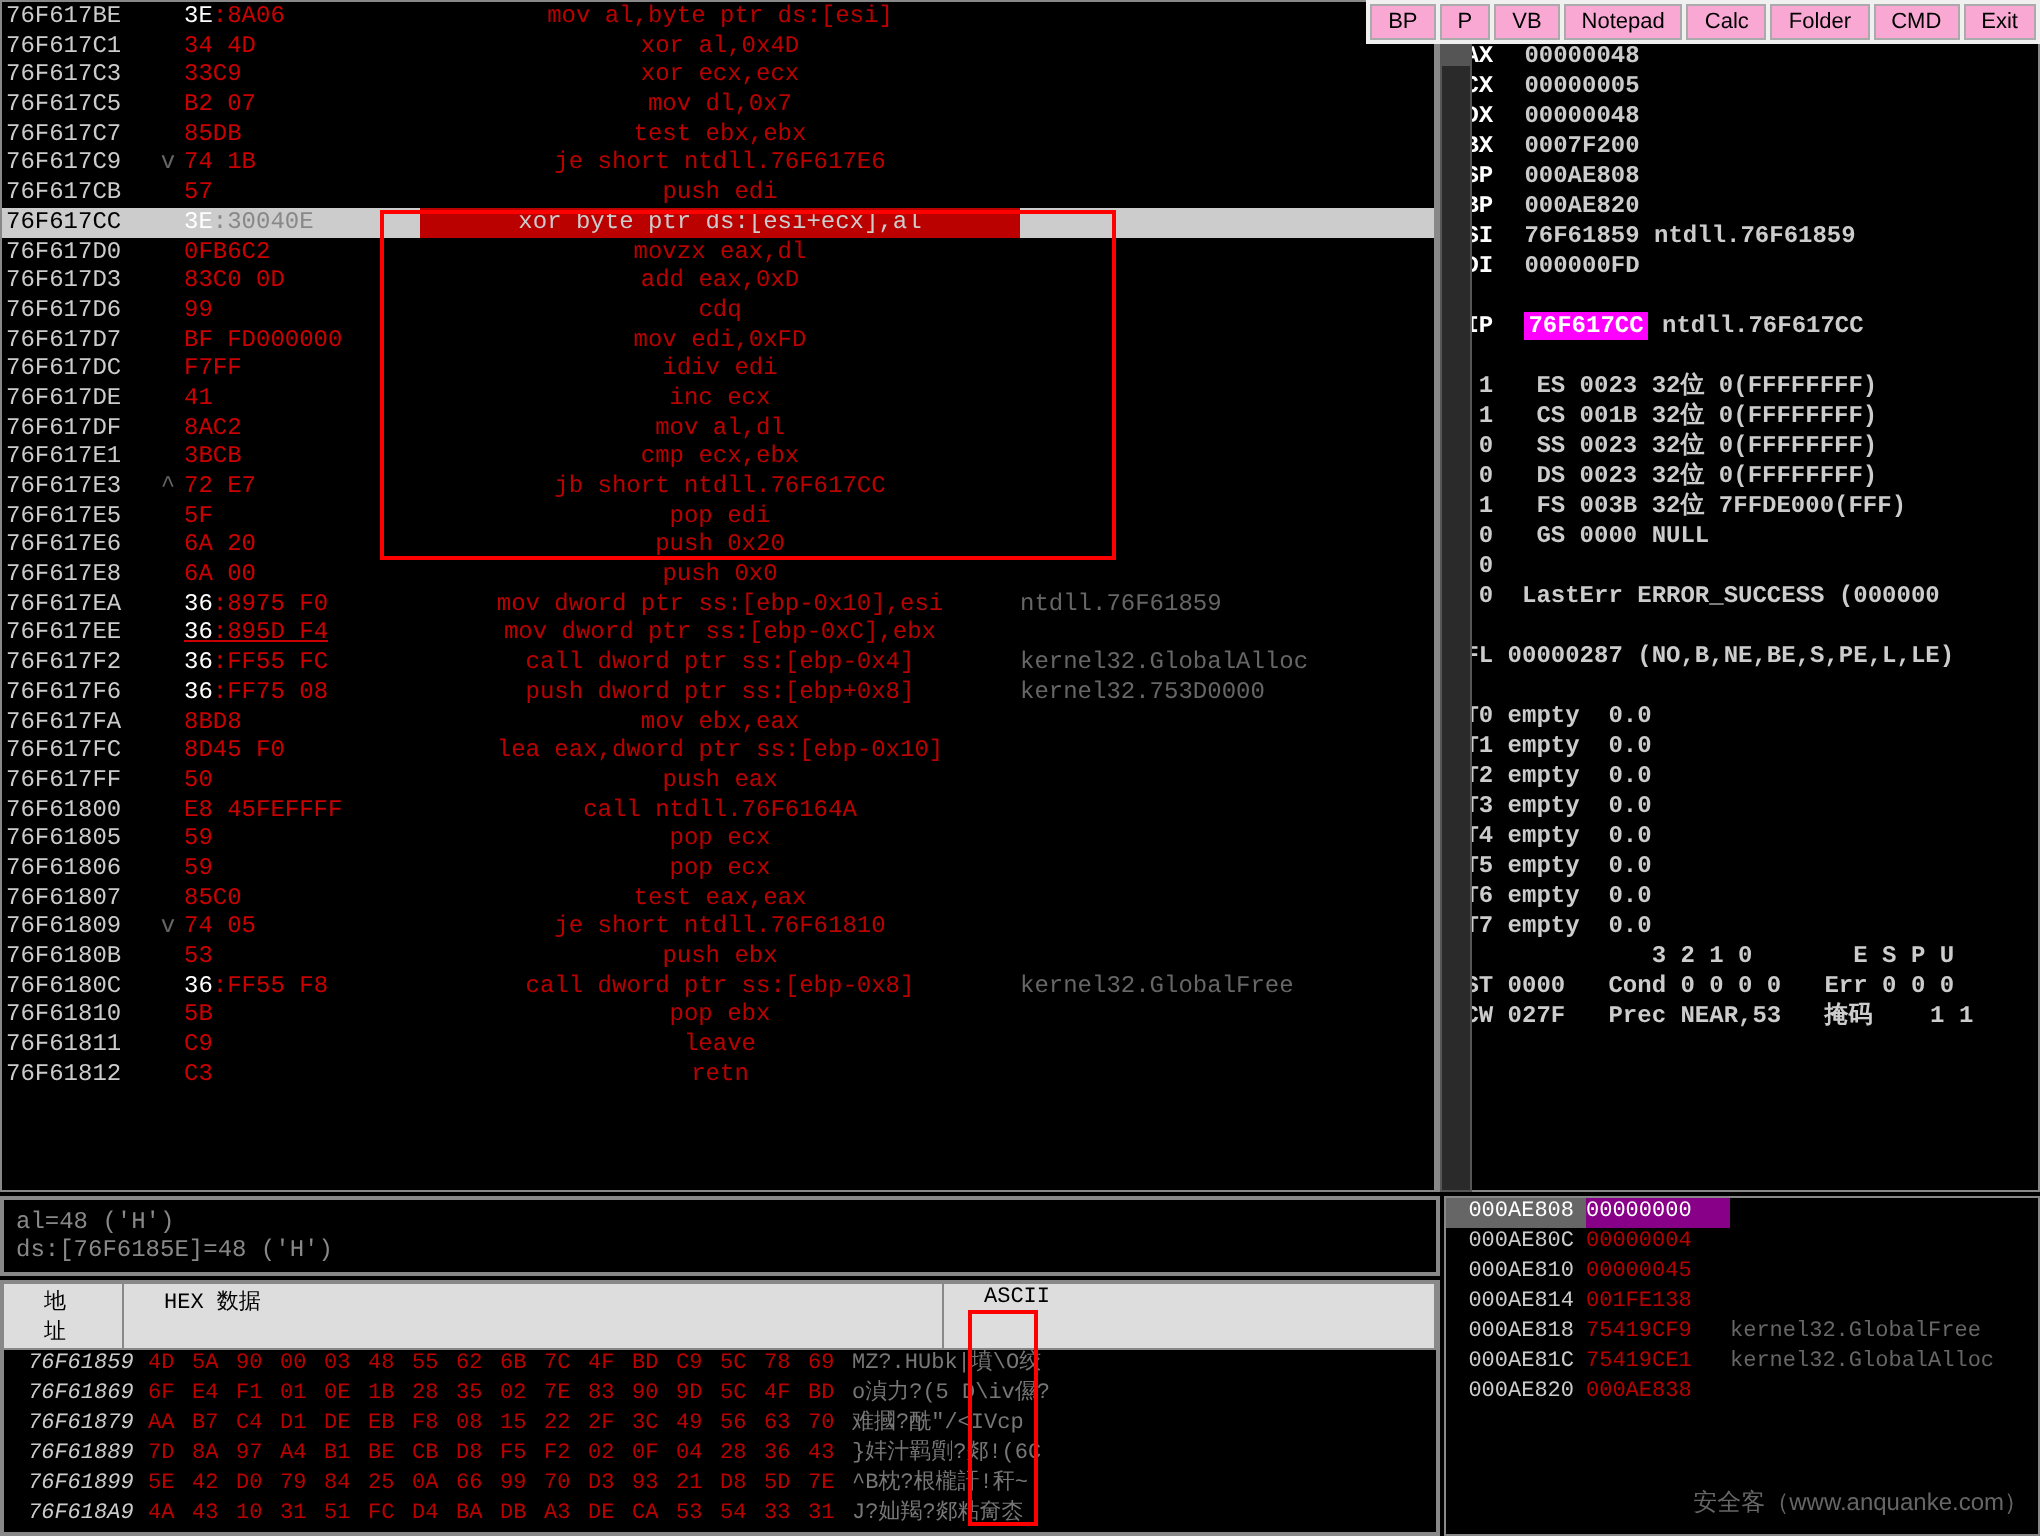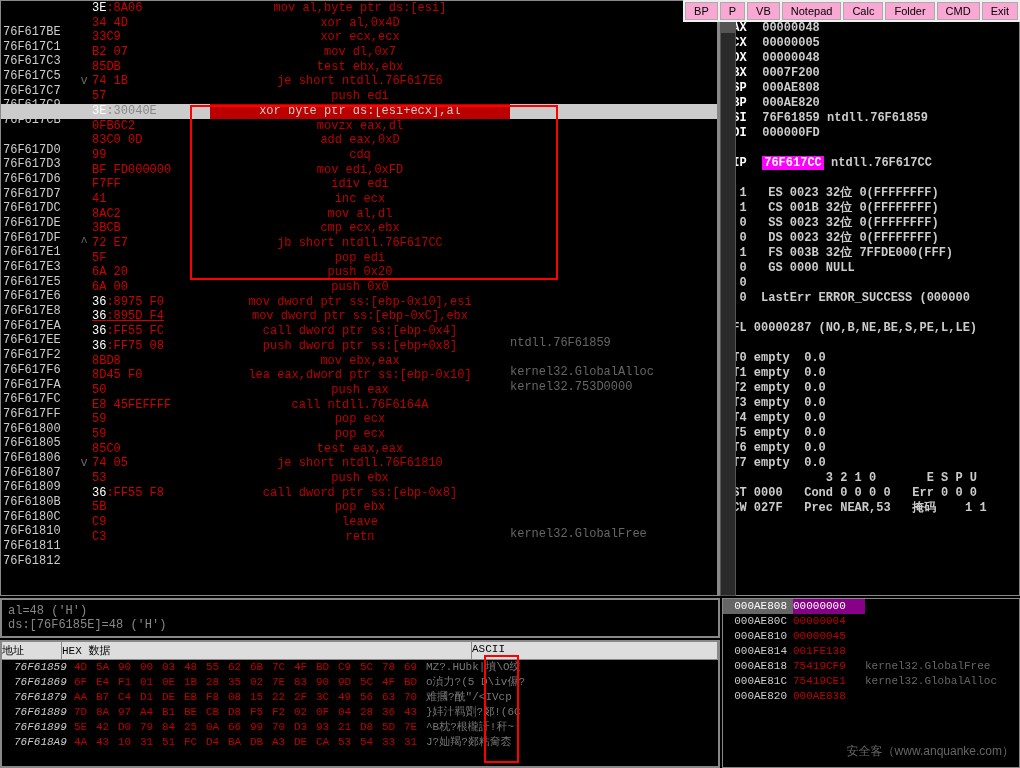--- a/index.html
+++ b/index.html
@@ -4,35 +4,35 @@
 <style>
 * { margin: 0; padding: 0; box-sizing: border-box; }
 body { background: #000; font-family: "Courier New", monospace; font-size: 12px; color: #888; width: 1020px; height: 768px; overflow: hidden; position: relative; }
 .toolbar { position: absolute; top: 0; right: 0; display: flex; gap: 2px; background: #f0f0f0; padding: 2px; z-index: 10; }
 .toolbar button { font: 11px Arial; padding: 2px 8px; background: #f9a8d4; border: 1px solid #aaa; cursor: pointer; }
 .main { display: flex; height: 596px; }
 .disasm { width: 720px; border-right: 2px solid #888; overflow: hidden; }
 .disasm-inner { border: 1px solid #888; height: 100%; }
 .registers { flex: 1; padding-left: 4px; padding-top: 20px; color: #fff; line-height: 15px; border: 1px solid #888; font-weight: bold; }
 .row { display: flex; height: 14.7px; line-height: 14.7px; white-space: pre; }
-.addr { width: 75px; color: #ccc; padding-left: 2px; margin-top: 24px; }
+.addr { width: 75px; color: #ccc; padding-left: 2px; }
 .arrow { width: 16px; color: #666; text-align: center; }
 .bytes { width: 118px; color: #cc0000; }
 .instr { width: 300px; color: #bb0000; text-align: center; }
-.comment { color: #666; margin-top: 41px; }
+.comment { color: #666; }
 .hl { background: #ccc; color: #000 !important; }
 .hl .addr { color: #000; }
 .hl .bytes { color: #888; }
 .hl .instr { background: #bb0000; color: #ccc; }
 .bytes-prefix { color: #fff; }
 .redbox { position: absolute; border: 2px solid #ff0000; pointer-events: none; }
 .info { position: absolute; top: 598px; left: 0; width: 720px; height: 40px; border: 2px solid #888; color: #888; padding: 4px 6px; }
 .dump { position: absolute; bottom: 0; left: 0; width: 720px; height: 128px; border: 2px solid #888; font-size: 11px; }
 .dump-hdr { background: #ddd; color: #000; display: flex; border-bottom: 1px solid #888; }
-.dump-hdr > div { padding: 1px 0; border-right: 1px solid #888; }
+.dump-hdr > div { padding: 1px 20px; border-right: 1px solid #888; }
 .dump-row { display: flex; white-space: pre; line-height: 15px; }
 .dump-row .a { width: 72px; color: #ccc; padding-left: 12px; font-style: italic; }
 .dump-row .h { color: #bb0000; letter-spacing: 0px; }
 .dump-row .h > span { display: inline-block; width: 22px; }
 .dump-row .asc { color: #777; }
 .stack { position: absolute; bottom: 0; right: 0; width: 298px; height: 170px; border: 1px solid #888; font-size: 11px; }
 .stack-row { display: flex; line-height: 15px; white-space: pre; }
 .stack-row .sa { width: 70px; color: #ccc; text-align: right; padding-right: 6px; }
 .stack-row .sv { width: 72px; color: #bb0000; }
 .stack-row .sc { color: #666; }

